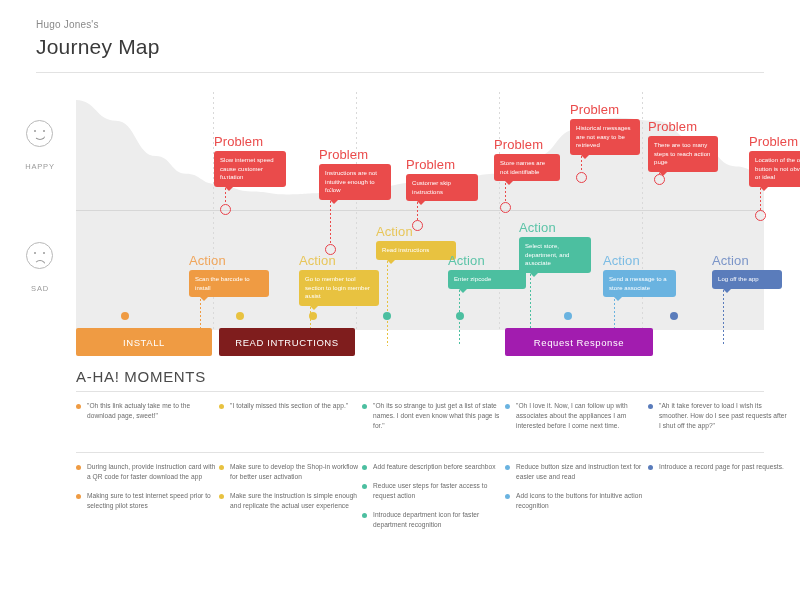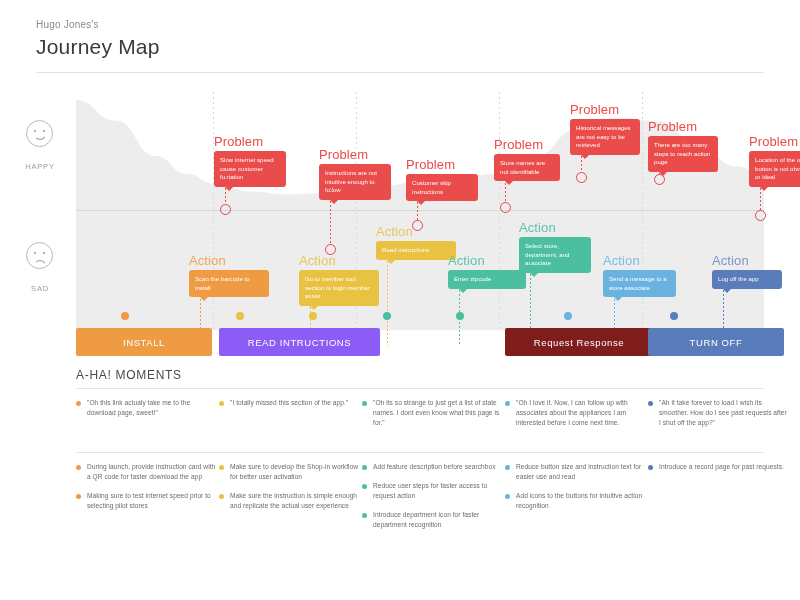--- a/index.html
+++ b/index.html
@@ -98,21 +98,21 @@
     display: flex; align-items: center; justify-content: center;
   }
   .dot-row { position: absolute; left: 76px; top: 312px; width: 688px; height: 10px; }
   .stage-dot {
     position: absolute; width: 8px; height: 8px; border-radius: 50%;
   }
 
   
   .section { position: absolute; left: 76px; width: 688px; }
   .section-title {
-    font-size: 12px; color: #4a4a4a; letter-spacing: .7px; padding-bottom: 6px;
+    font-size: 15px; color: #4a4a4a; letter-spacing: .7px; padding-bottom: 6px;
   }
   .section-rule { height: 1px; background: #e2e2e2; width: 688px; }
   .cols { position: relative; margin-top: 9px; }
   .col { position: absolute; top: 0; }
   .bullet-item { position: relative; padding-left: 11px; margin-bottom: 9px; }
   .bullet-item .bd {
     position: absolute; left: 0; top: 3px; width: 5px; height: 5px; border-radius: 50%;
   }
   .bullet-item .txt {
     font-size: 6.6px; line-height: 10px; color: #6b6b6b; letter-spacing: .05px;
@@ -248,23 +248,22 @@
       <div class="stage-dot" style="left: 160px; background: rgb(232, 194, 64);"></div>
       <div class="stage-dot" style="left: 233px; background: rgb(232, 194, 64);"></div>
       <div class="stage-dot" style="left: 307px; background: rgb(76, 191, 160);"></div>
       <div class="stage-dot" style="left: 380px; background: rgb(76, 191, 160);"></div>
       <div class="stage-dot" style="left: 488px; background: rgb(106, 179, 224);"></div>
       <div class="stage-dot" style="left: 594px; background: rgb(90, 124, 187);"></div>
     </div>
 
   <div class="stages" id="stage-bars">
       <div class="stage-bar" style="left: 0px; width: 136px; background: rgb(239, 155, 67);">INSTALL</div>
-      <div class="stage-bar" style="left: 143px; width: 161px; background: #8b5cf6;">READ INTRUCTIONS</div>
-      <div class="stage-bar" style="left: 429px; width: 148px; background: #7f1d1d;">Request Response</div>
-      <div class="stage-bar" style="left: 572px; width: 136px; background: rgb(90, 124, 187);">TURN OFF</div>
+      <div class="stage-bar" style="left: 143px; width: 136px; background: #7f1d1d;">READ INTRUCTIONS</div>
+      <div class="stage-bar" style="left: 429px; width: 148px; background: #a21caf;">Request Response</div>
     </div>
 
   <div class="section" style="top:368px;">
     <div class="section-title">A-HA! MOMENTS</div>
     <div class="section-rule"></div>
     <div class="cols" id="aha-cols" style="height:72px;">
         <div class="col" style="left: 0px; width: 140px;">
           <div class="bullet-item">
             <span class="bd" style="background: rgb(239, 155, 67);"></span>
             <div class="txt">"Oh this link actualy take me to the download page, sweet!"</div>

